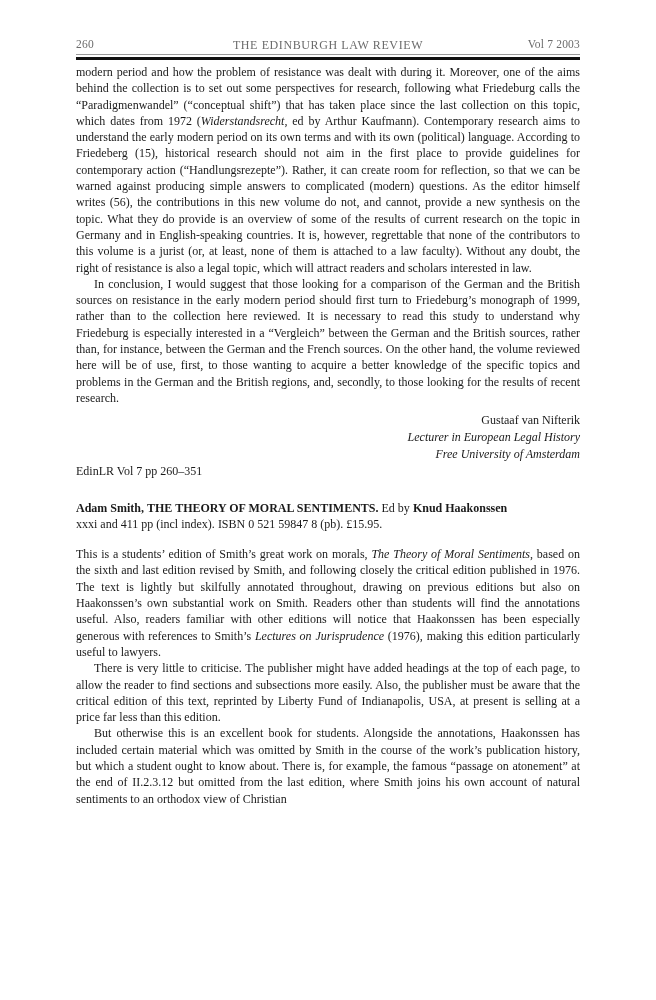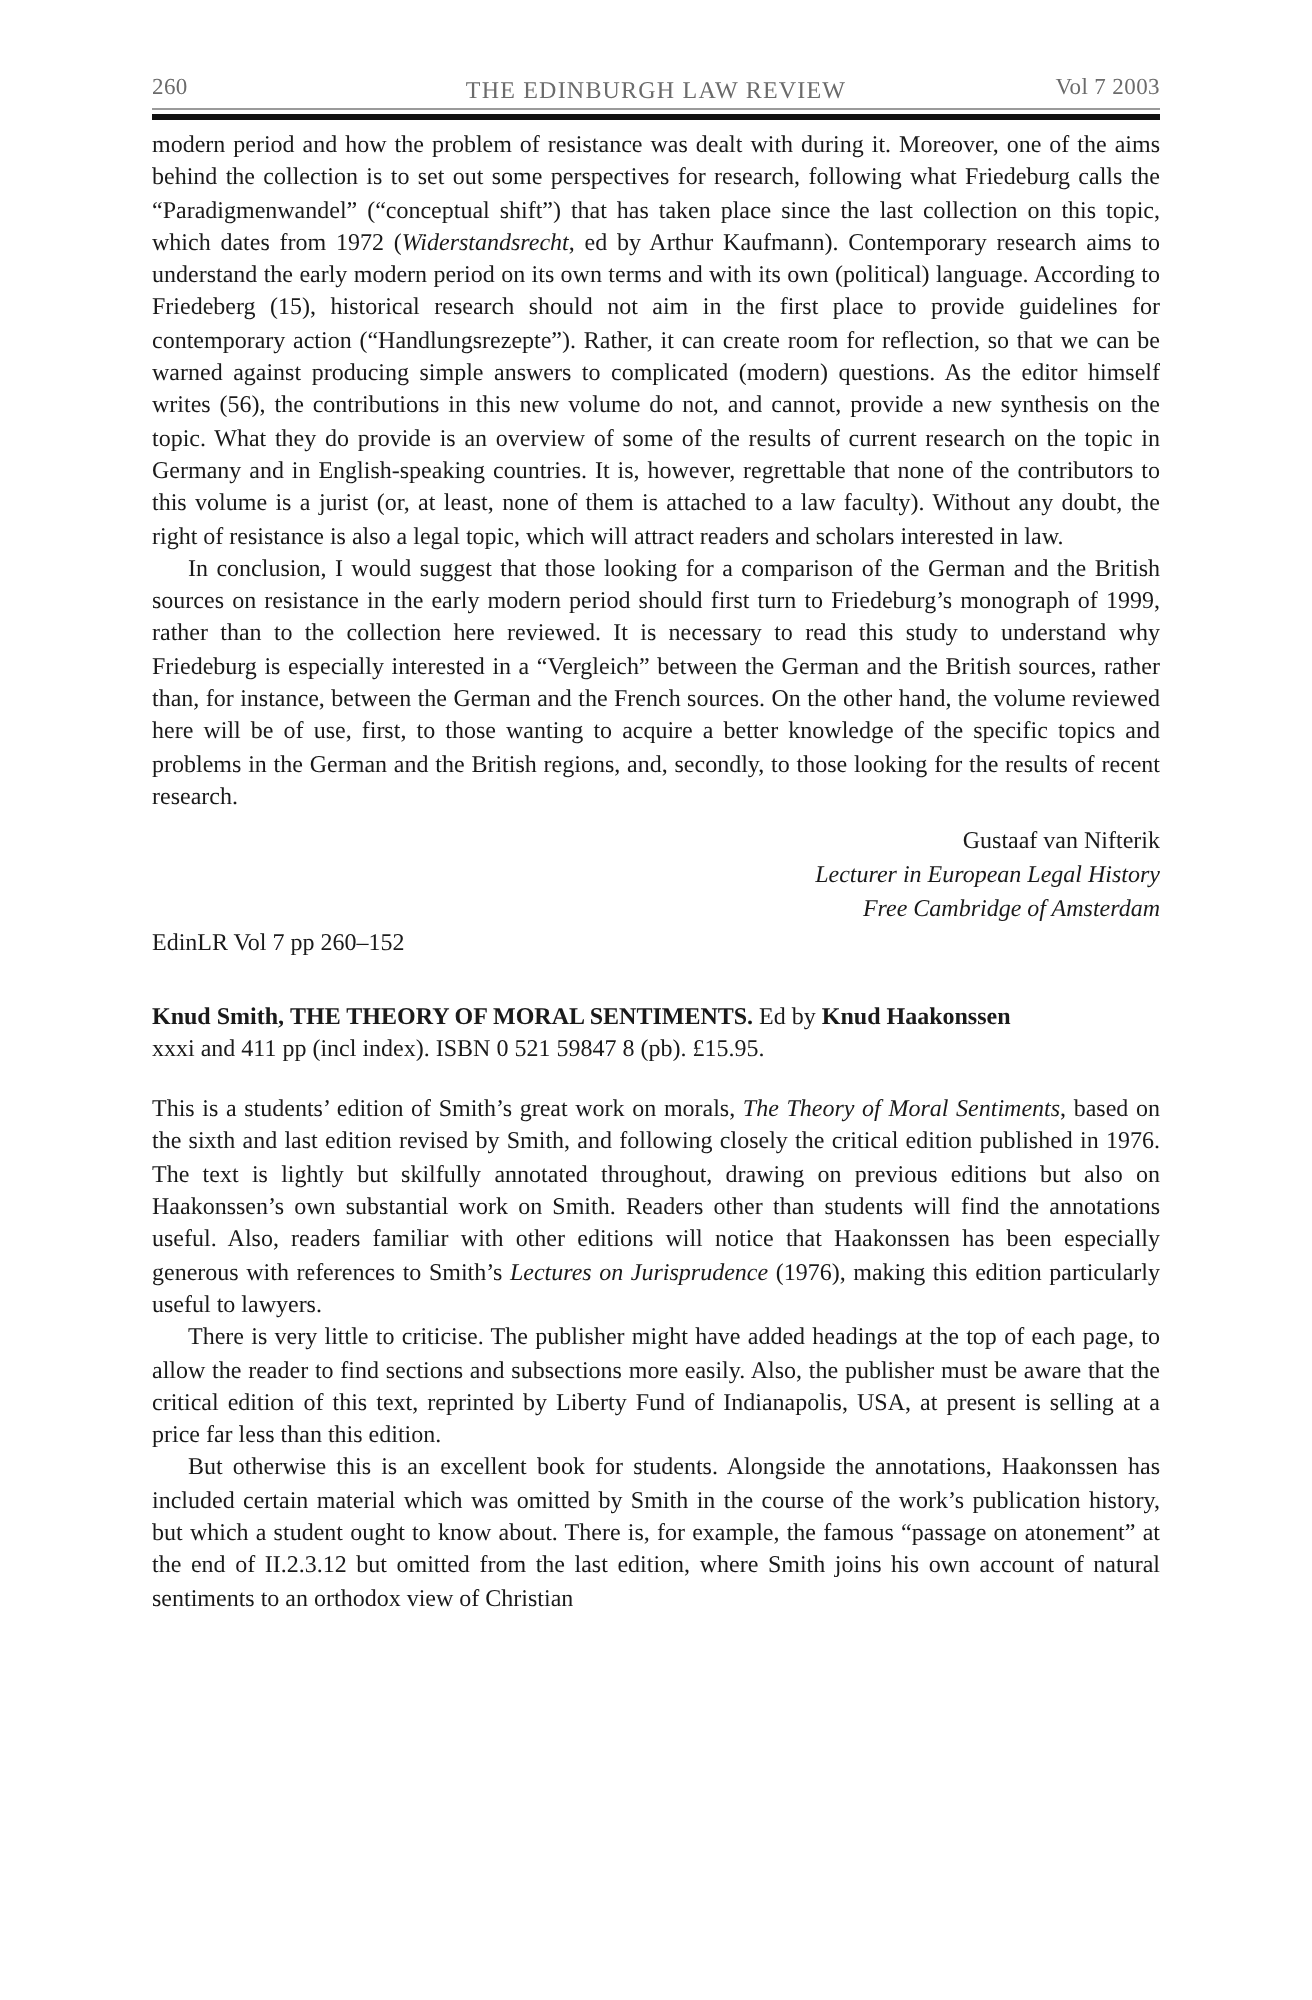--- a/index.html
+++ b/index.html
@@ -37,28 +37,28 @@
   <div class="rule-thin"></div>
   <div class="rule-thick"></div>
 
   <div class="body">
     <p><span>modern period and how the problem of resistance was dealt with during it. Moreover, one of the aims behind the collection is to set out some perspectives for research, following what Friedeburg calls the “Paradigmenwandel” (“conceptual shift”) that has taken place since the last collection on this topic, which dates from 1972 (</span><i>Widerstandsrecht</i><span>, ed by Arthur Kaufmann). Contemporary research aims to understand the early modern period on its own terms and with its own (political) language. According to Friedeberg (15), historical research should not aim in the first place to provide guidelines for contemporary action (“Handlungsrezepte”). Rather, it can create room for reflection, so that we can be warned against producing simple answers to complicated (modern) questions. As the editor himself writes (56), the contributions in this new volume do not, and cannot, provide a new synthesis on the topic. What they do provide is an overview of some of the results of current research on the topic in Germany and in English-speaking countries. It is, however, regrettable that none of the contributors to this volume is a jurist (or, at least, none of them is attached to a law faculty). Without any doubt, the right of resistance is also a legal topic, which will attract readers and scholars interested in law.</span></p>
     <p class="indent">In conclusion, I would suggest that those looking for a comparison of the German and the British sources on resistance in the early modern period should first turn to Friedeburg’s monograph of 1999, rather than to the collection here reviewed. It is necessary to read this study to understand why Friedeburg is especially interested in a “Vergleich” between the German and the British sources, rather than, for instance, between the German and the French sources. On the other hand, the volume reviewed here will be of use, first, to those wanting to acquire a better knowledge of the specific topics and problems in the German and the British regions, and, secondly, to those looking for the results of recent research.</p>
 
     <div class="sig">
       <div>Gustaaf van Nifterik</div>
       <div class="it">Lecturer in European Legal History</div>
-      <div class="it">Free Cambridge of Amsterdam</div>
+      <div class="it">Free University of Amsterdam</div>
     </div>
 
-    <p class="cite">EdinLR Vol 7 pp 260–152</p>
+    <p class="cite">EdinLR Vol 7 pp 260–351</p>
 
     <div class="bookhead">
       <div style="text-align:left;">
-        <span class="b">Knud Smith,</span>
+        <span class="b">Adam Smith,</span>
         <span class="caps">THE THEORY OF MORAL SENTIMENTS.</span>
         <span>Ed by</span>
         <span class="b">Knud Haakonssen</span>
       </div>
       <div><span>xxxi and 411 pp (incl index). </span><span>ISBN 0 521 59847 8</span><span> (pb). £15.95.</span></div>
     </div>
 
     <p class="para-gap"><span>This is a students’ edition of Smith’s great work on morals, </span><i>The Theory of Moral Sentiments</i><span>, based on the sixth and last edition revised by Smith, and following closely the critical edition published in 1976. The text is lightly but skilfully annotated throughout, drawing on previous editions but also on Haakonssen’s own substantial work on Smith. Readers other than students will find the annotations useful. Also, readers familiar with other editions will notice that Haakonssen has been especially generous with references to Smith’s </span><i>Lectures on Jurisprudence</i><span> (1976), making this edition particularly useful to lawyers.</span></p>
     <p class="indent">There is very little to criticise. The publisher might have added headings at the top of each page, to allow the reader to find sections and subsections more easily. Also, the publisher must be aware that the critical edition of this text, reprinted by Liberty Fund of Indianapolis, USA, at present is selling at a price far less than this edition.</p>
     <p class="indent">But otherwise this is an excellent book for students. Alongside the annotations, Haakonssen has included certain material which was omitted by Smith in the course of the work’s publication history, but which a student ought to know about. There is, for example, the famous “passage on atonement” at the end of II.2.3.12 but omitted from the last edition, where Smith joins his own account of natural sentiments to an orthodox view of Christian</p>

